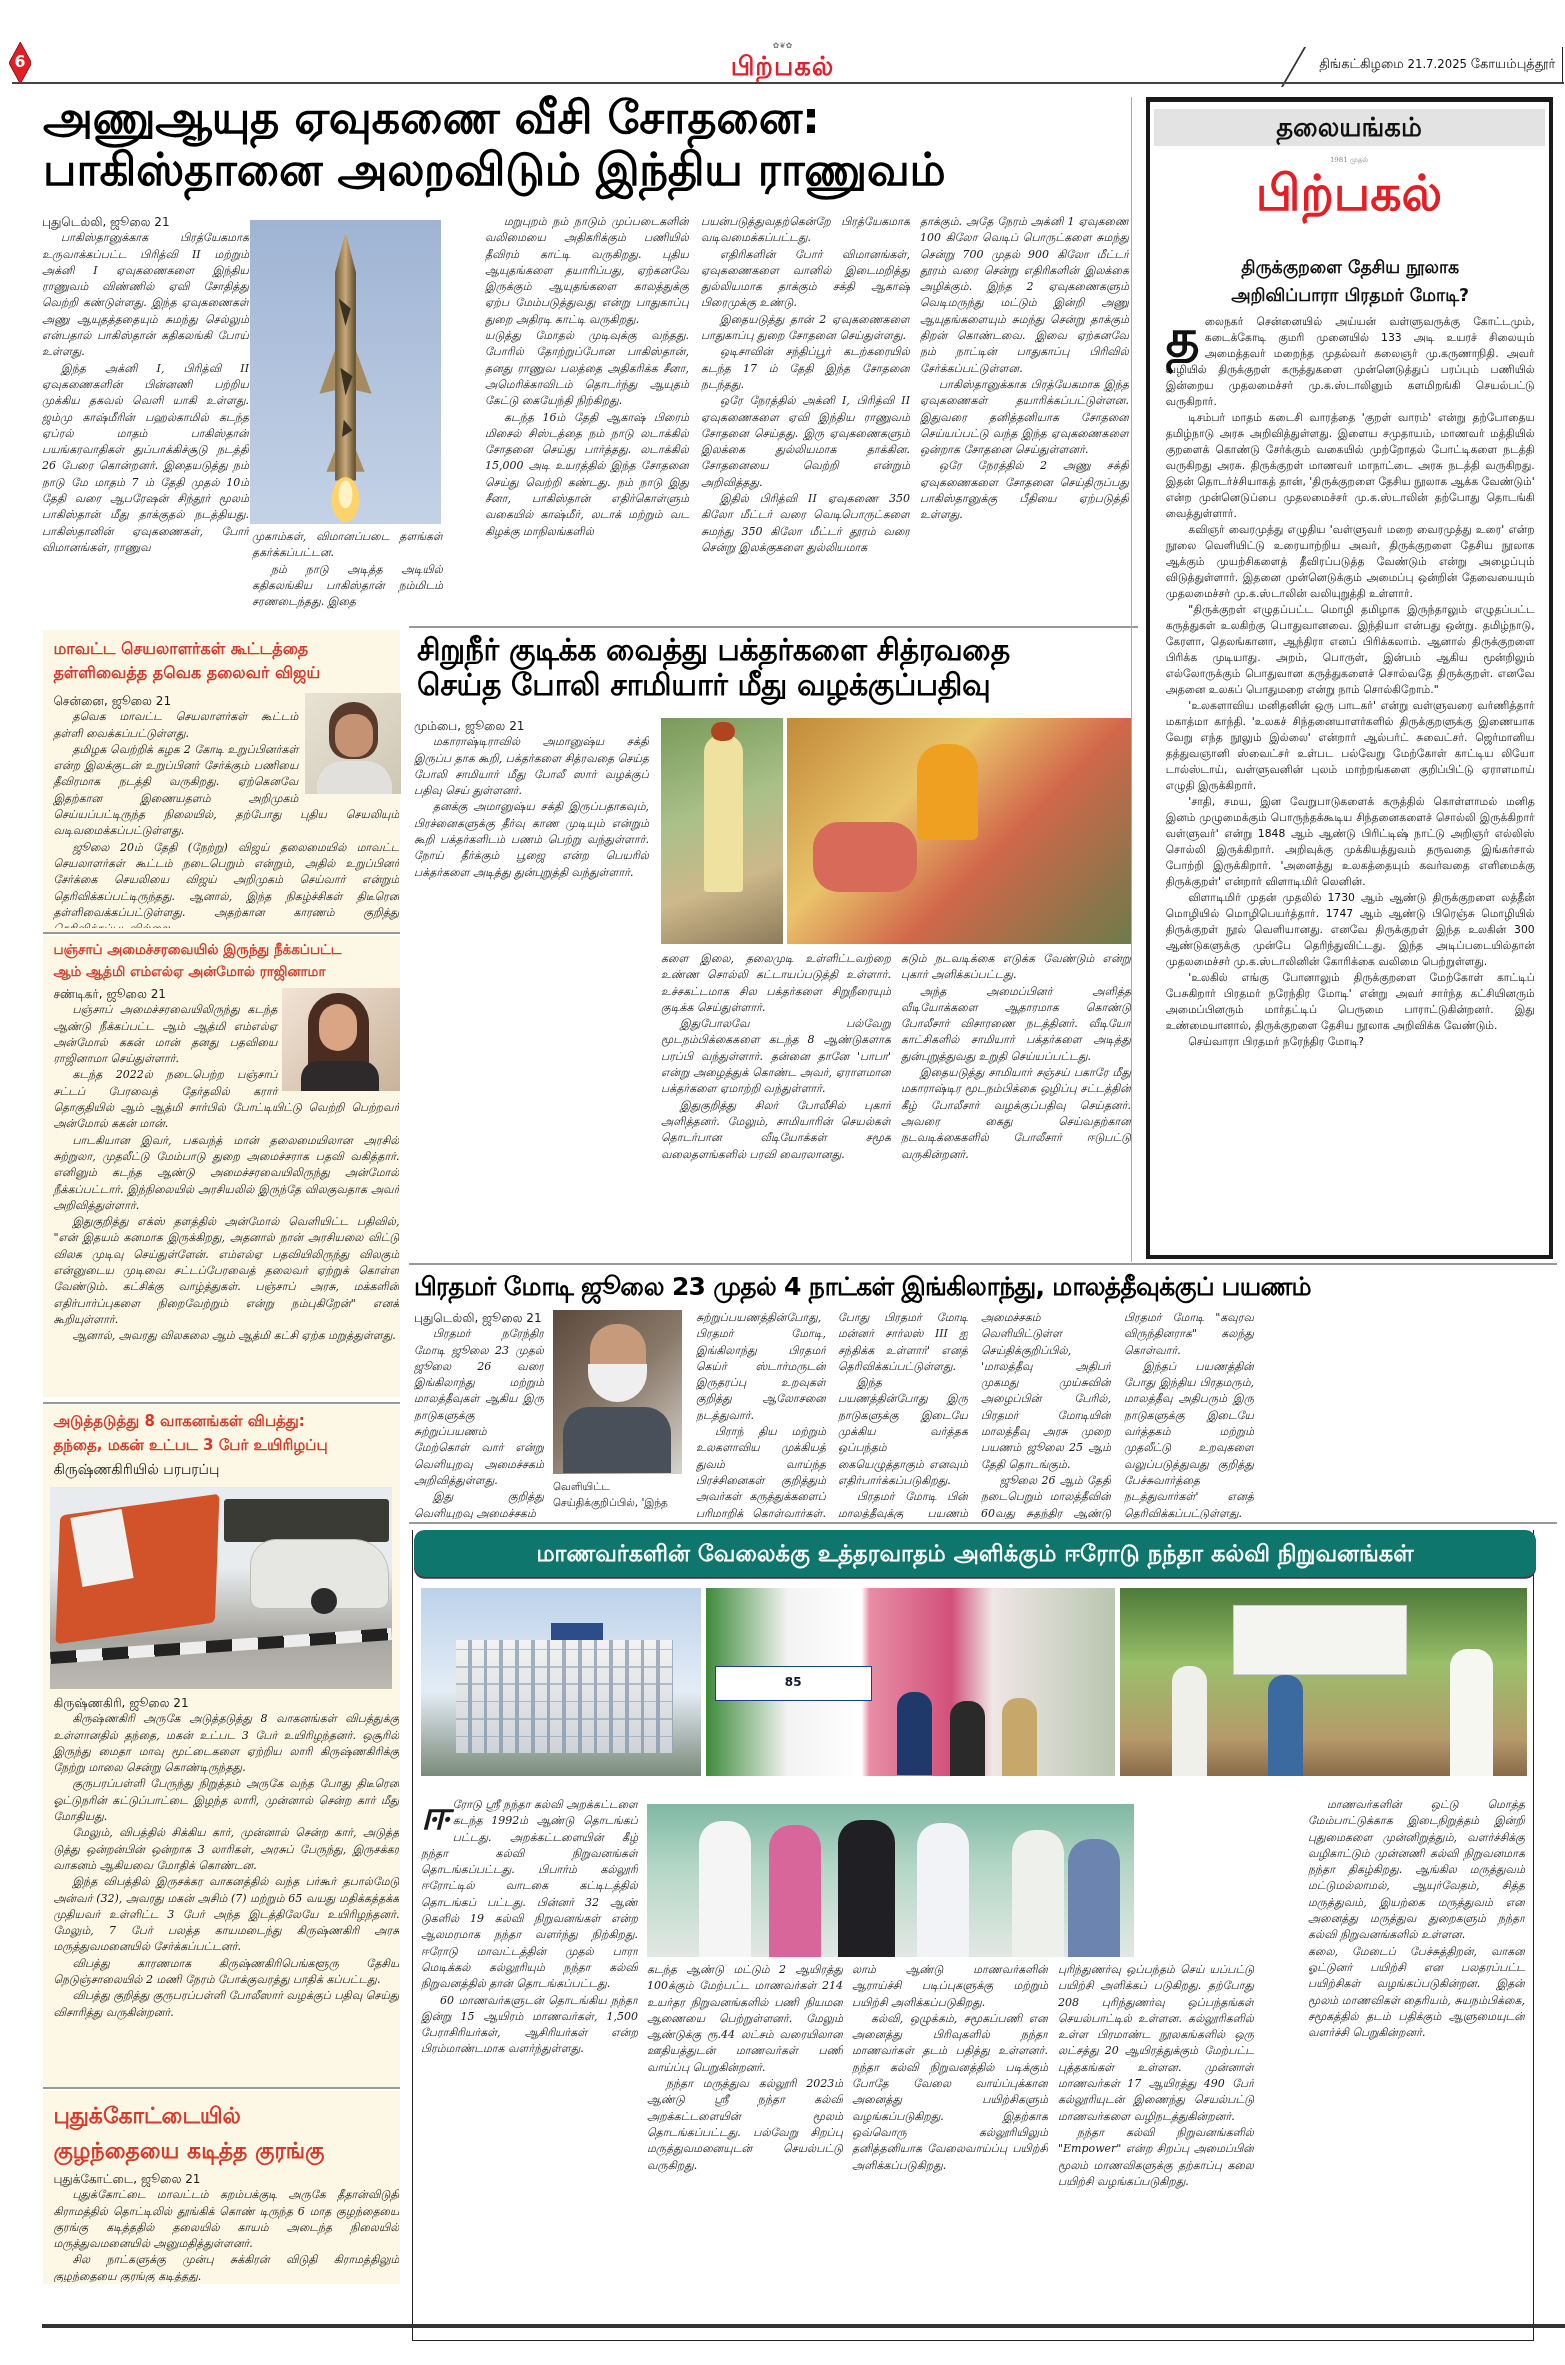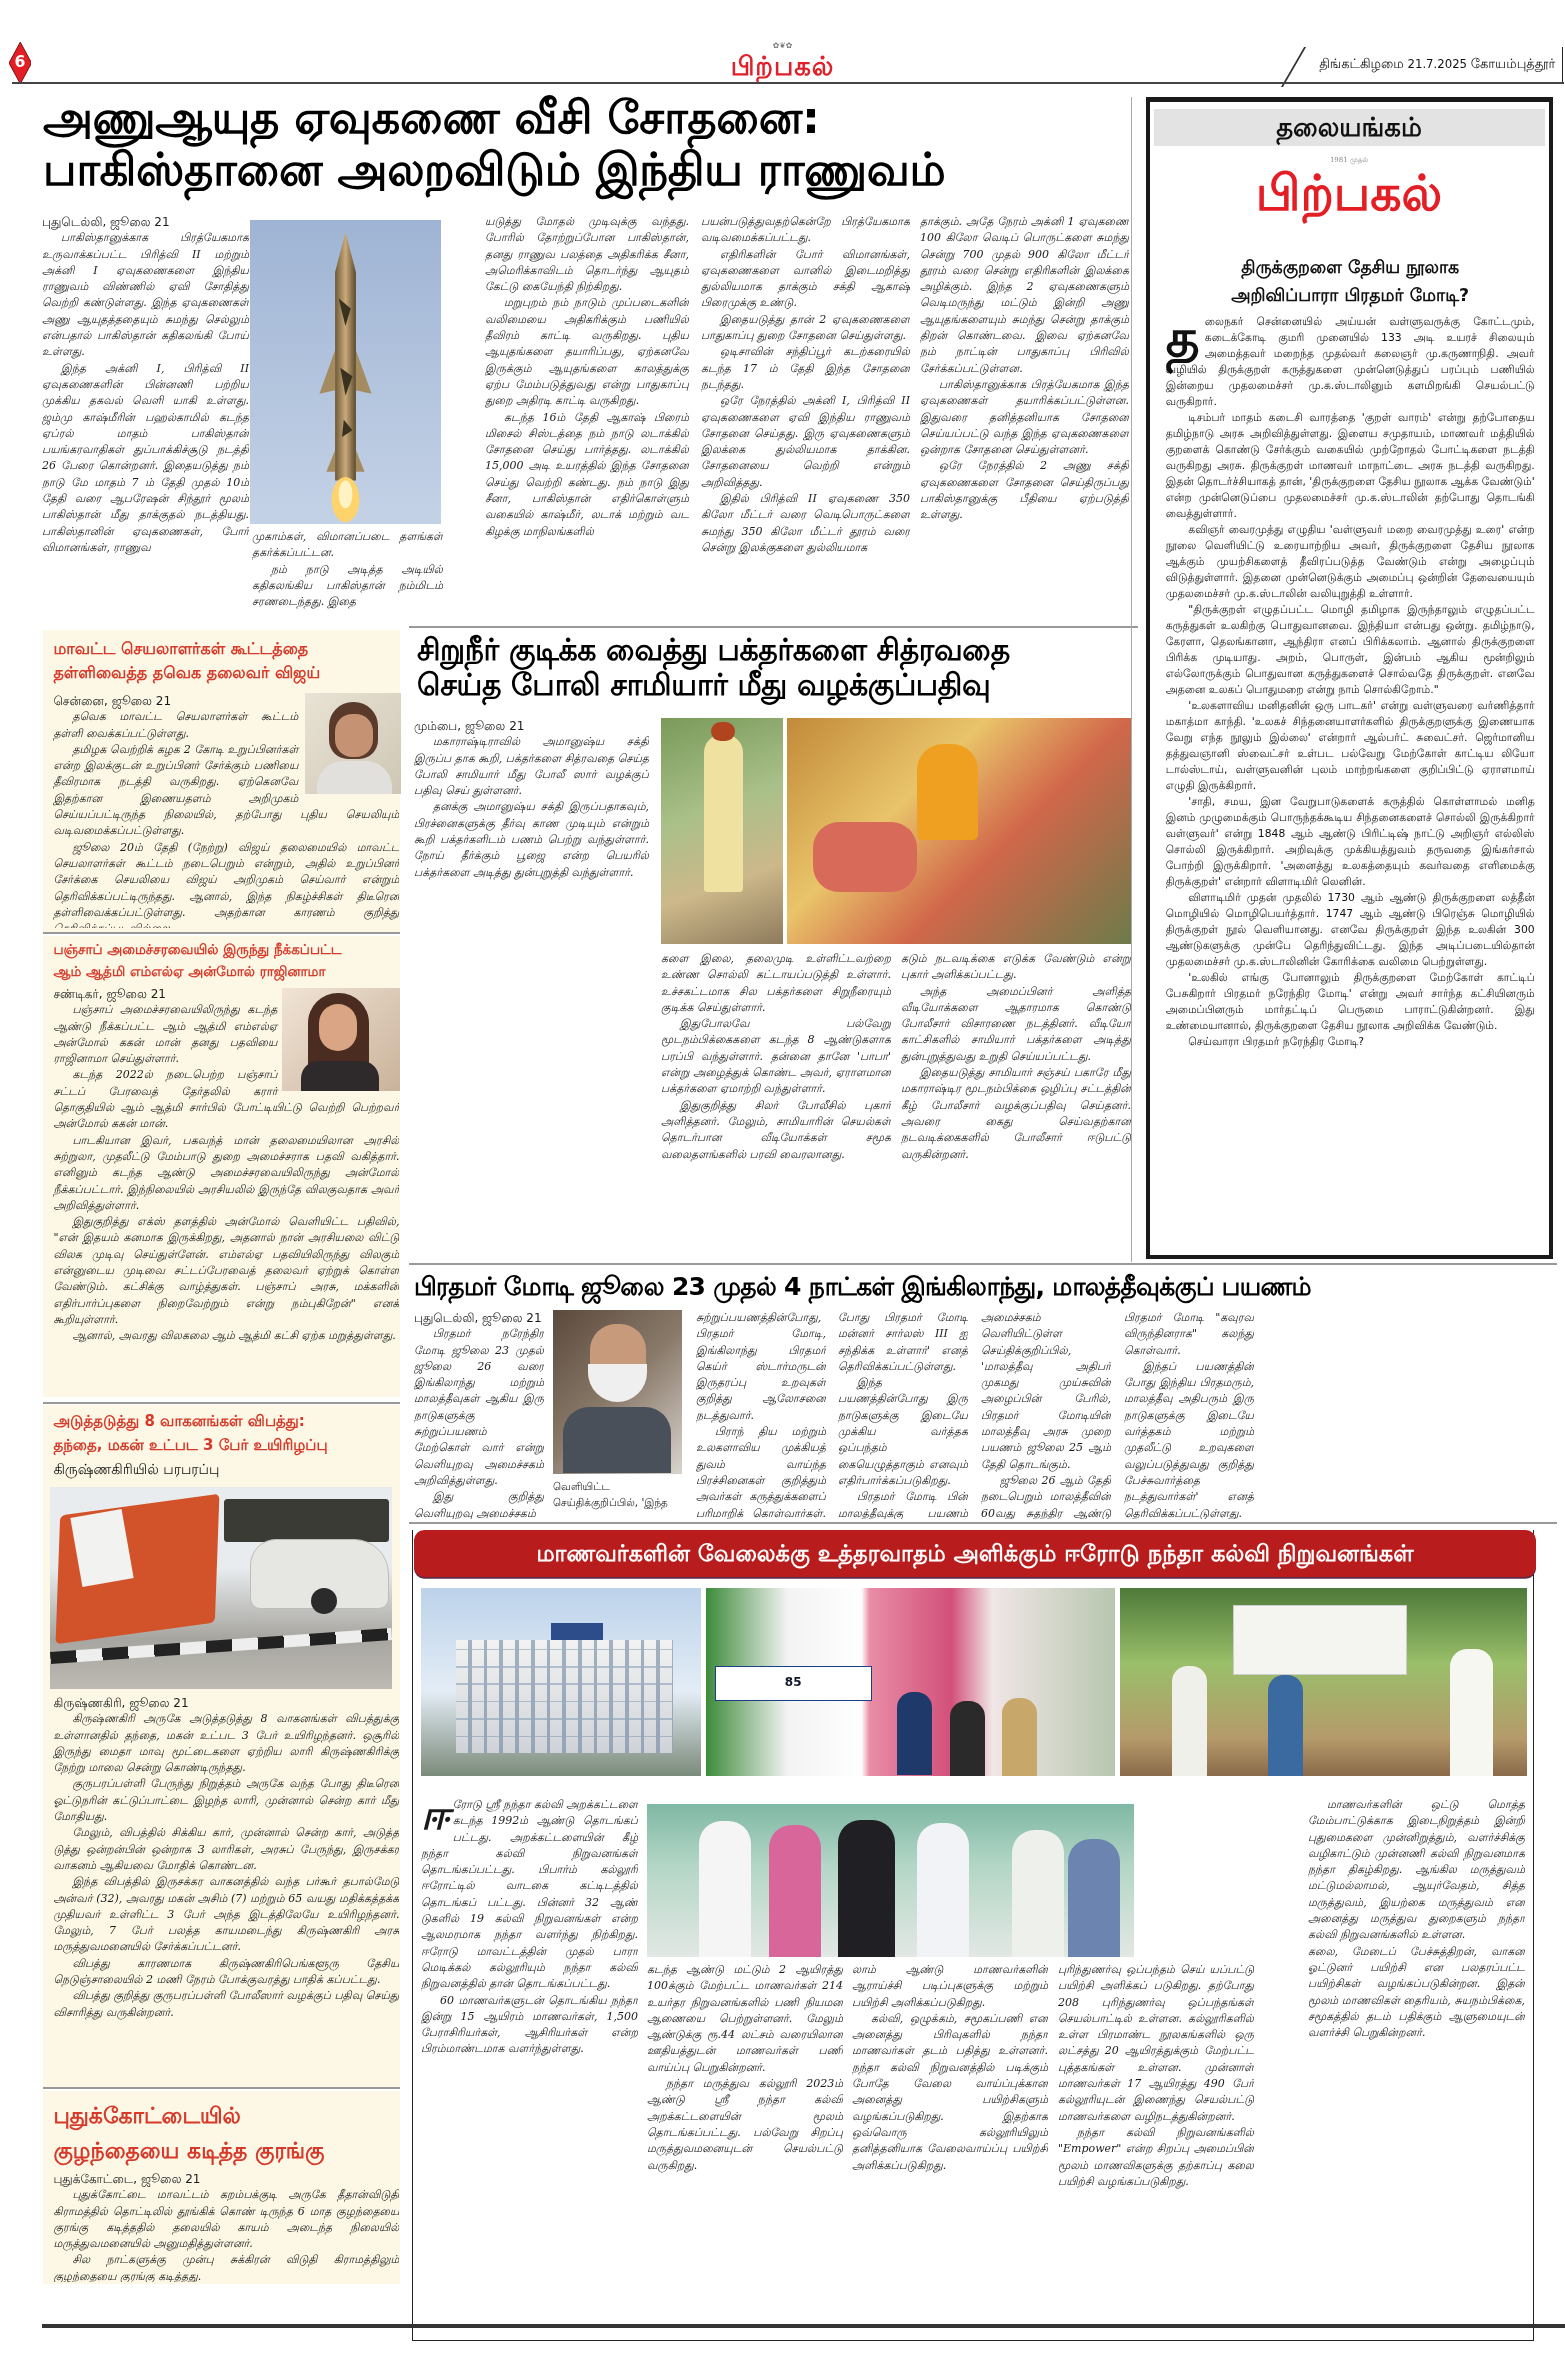--- a/index.html
+++ b/index.html
@@ -40,21 +40,21 @@
   .editorial-body p.first { text-indent: 0; }
 
   
   .cream { background: #fdf8e6; }
   .red-hl { color: #d73a2a; font-weight: bold; font-family: "DejaVu Sans", sans-serif; }
   .left-box { position: absolute; left: 43px; width: 357px; }
   .sep-rule { position: absolute; height: 1.7px; background: #999; }
 
   
   .nandha-box { left: 412px; top: 1530px; width: 1122px; height: 811px; border: 1.7px solid #222; border-top: none; }
-  .nandha-banner { left: 414px; top: 1530px; width: 1122px; height: 47px; background: #b91c1c; border-radius: 10.4px; color: #fff; font-weight: bold; font-size: 22.6px; line-height: 47px; text-align: center; font-family: "DejaVu Sans", sans-serif; box-shadow: 0 1.7px 0 #5b2b46; }
+  .nandha-banner { left: 414px; top: 1530px; width: 1122px; height: 47px; background: #0f766e; border-radius: 10.4px; color: #fff; font-weight: bold; font-size: 22.6px; line-height: 47px; text-align: center; font-family: "DejaVu Sans", sans-serif; box-shadow: 0 1.7px 0 #5b2b46; }
   .big-e { font-family: "DejaVu Serif", serif; font-weight: bold; font-size: 40px; float: left; line-height: 35px; margin-right: 3.5px; }
 
   .bottom-rule { left: 42px; top: 2324px; width: 1524px; height: 4.3px; background: #333; }
 </style>
 </head>
 <body>
 
 <div class="abs page-num">
   <svg viewBox="0 0 26 48">
     <polygon points="13,0 26,24 13,48 0,24" fill="#e31e24" stroke="#600" stroke-width="1"></polygon>
@@ -97,22 +97,22 @@
     <ellipse cx="110" cy="316" rx="8" ry="16" fill="#fff3c4"></ellipse>
     <path d="M102 90 l14 12 l-6 20 z M104 170 l14 10 l-8 22 z M108 230 l10 12 l-12 8 z" fill="#3a3220"></path>
   </svg>
 </div>
 
 <div class="col body-text" style="left:252px; top:529px; width:191px; height:96px;">
   <p style="text-indent:0">முகாம்கள், விமானப்படை தளங்கள் தகர்க்கப்பட்டன.</p>
   <p>நம் நாடு அடித்த அடியில் கதிகலங்கிய பாகிஸ்தான் நம்மிடம் சரணடைந்தது. இதை</p>
 </div>
 <div class="col body-text" style="left:485px; top:214px; width:204px; height:409px;">
+  <p>மறுபுறம் நம் நாடும் முப்படைகளின் வலிமையை அதிகரிக்கும் பணியில் தீவிரம் காட்டி வருகிறது. புதிய ஆயுதங்களை தயாரிப்பது, ஏற்கனவே இருக்கும் ஆயுதங்களை காலத்துக்கு ஏற்ப மேம்படுத்துவது என்று பாதுகாப்பு துறை அதிரடி காட்டி வருகிறது.</p>
   <p style="text-indent:0">யடுத்து மோதல் முடிவுக்கு வந்தது. போரில் தோற்றுப்போன பாகிஸ்தான், தனது ராணுவ பலத்தை அதிகரிக்க சீனா, அமெரிக்காவிடம் தொடர்ந்து ஆயுதம் கேட்டு கையேந்தி நிற்கிறது.</p>
-  <p>மறுபுறம் நம் நாடும் முப்படைகளின் வலிமையை அதிகரிக்கும் பணியில் தீவிரம் காட்டி வருகிறது. புதிய ஆயுதங்களை தயாரிப்பது, ஏற்கனவே இருக்கும் ஆயுதங்களை காலத்துக்கு ஏற்ப மேம்படுத்துவது என்று பாதுகாப்பு துறை அதிரடி காட்டி வருகிறது.</p>
   <p>கடந்த 16ம் தேதி ஆகாஷ் பிரைம் மிசைல் சிஸ்டத்தை நம் நாடு லடாக்கில் சோதனை செய்து பார்த்தது. லடாக்கில் 15,000 அடி உயரத்தில் இந்த சோதனை செய்து வெற்றி கண்டது. நம் நாடு இது சீனா, பாகிஸ்தான் எதிர்கொள்ளும் வகையில் காஷ்மீர், லடாக் மற்றும் வட கிழக்கு மாநிலங்களில்</p>
 </div>
 <div class="col body-text" style="left:701px; top:214px; width:209px; height:409px;">
   <p style="text-indent:0">பயன்படுத்துவதற்கென்றே பிரத்யேகமாக வடிவமைக்கப்பட்டது.</p>
   <p>எதிரிகளின் போர் விமானங்கள், ஏவுகணைகளை வானில் இடைமறித்து துல்லியமாக தாக்கும் சக்தி ஆகாஷ் பிரைமுக்கு உண்டு.</p>
   <p>இதையடுத்து தான் 2 ஏவுகணைகளை பாதுகாப்பு துறை சோதனை செய்துள்ளது.</p>
   <p>ஒடிசாவின் சந்திப்பூர் கடற்கரையில் கடந்த 17 ம் தேதி இந்த சோதனை நடந்தது.</p>
   <p>ஒரே நேரத்தில் அக்னி I, பிரித்வி II ஏவுகணைகளை ஏவி இந்திய ராணுவம் சோதனை செய்தது. இரு ஏவுகணைகளும் இலக்கை துல்லியமாக தாக்கின. சோதனையை வெற்றி என்றும் அறிவித்தது.</p>
   <p>இதில் பிரித்வி II ஏவுகணை 350 கிலோ மீட்டர் வரை வெடிபொருட்களை சுமந்து 350 கிலோ மீட்டர் தூரம் வரை சென்று இலக்குகளை துல்லியமாக</p>
 </div>

